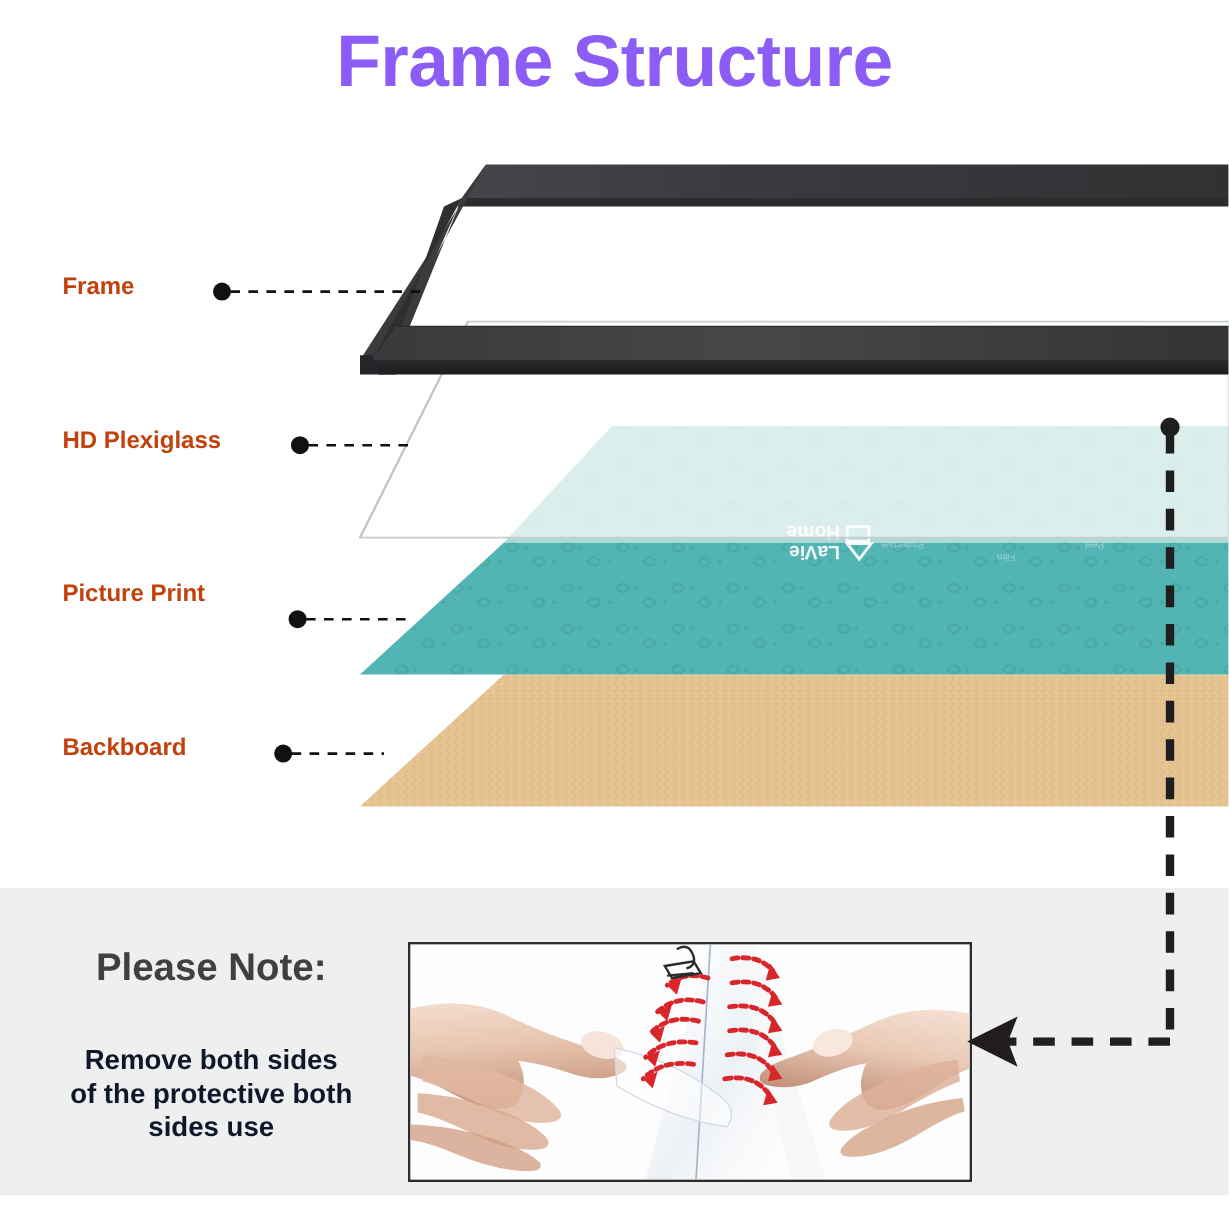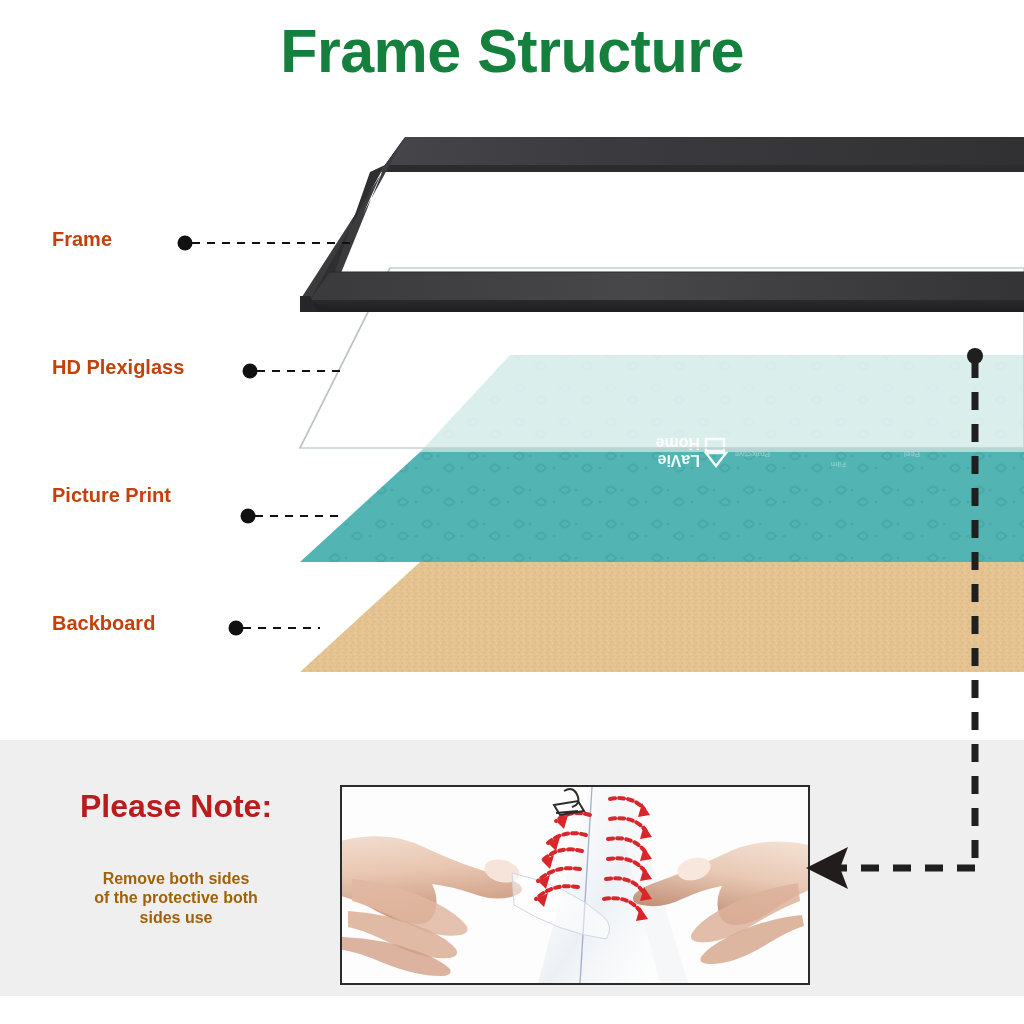--- a/index.html
+++ b/index.html
@@ -21,21 +21,21 @@
 
   
   #title {
     position: absolute;
     left: 0;
     top: 18px;
     width: 1024px;
     text-align: center;
     font-size: 61px;
     font-weight: bold;
-    color: #15803d;
+    color: #8b5cf6;
     letter-spacing: -0.5px;
     font-family: "Liberation Sans", sans-serif;
     line-height: 1.1;
   }
 
   
   #diagram {
     position: absolute;
     left: 0;
     top: 0;
@@ -74,29 +74,29 @@
   #note-text-block {
     position: absolute;
     left: 30px;
     top: 788px;
     width: 292px;
     text-align: center;
   }
   #note-heading {
     font-size: 32px;
     font-weight: bold;
-    color: #b91c1c;
+    color: #404040;
     line-height: 1.15;
     margin-bottom: 4px;
     font-family: "Liberation Sans", sans-serif;
   }
   #note-body {
-    font-size: 16px;
+    font-size: 23px;
     font-weight: bold;
-    color: #a16207;
+    color: #0f172a;
     line-height: 1.22;
     font-family: "Liberation Sans", sans-serif;
     margin-top: 44px;
   }
   #note-body div { white-space: nowrap; }
 
   
   #photo-inset {
     position: absolute;
     left: 340px;

